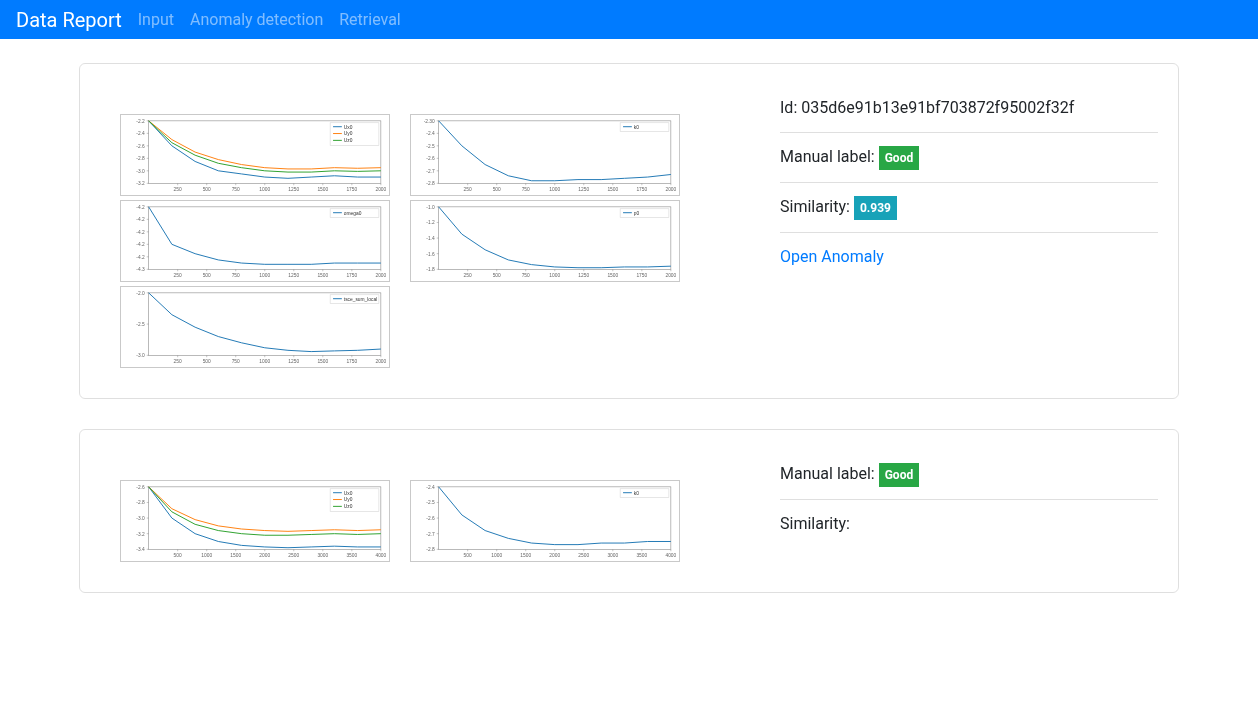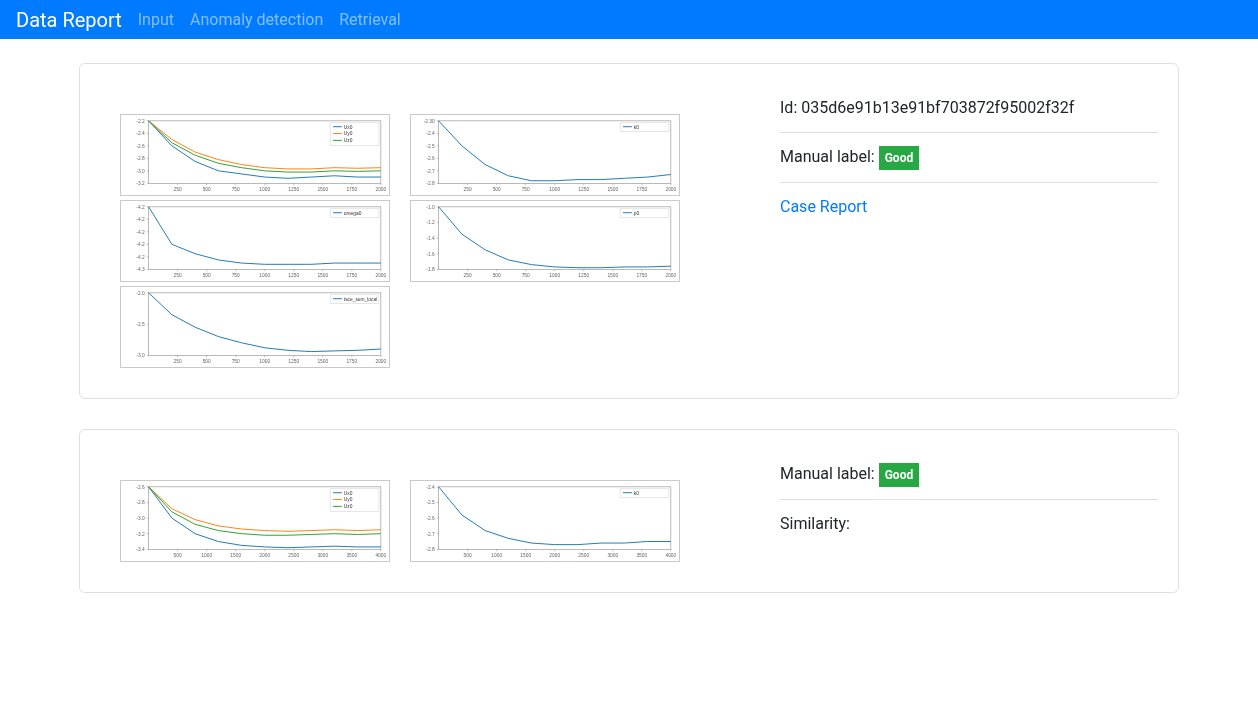--- a/index.html
+++ b/index.html
@@ -225,21 +225,22 @@
                 <text class="legend-text" x="226" y="14">tsce_sum_local</text>
               </svg>
             </div>
             <div></div>
           </div>
     </div>
     <div class="info-col">
       <ul class="list-group">
         <li class="list-group-item">Id: 035d6e91b13e91bf703872f95002f32f</li>
         <li class="list-group-item">Manual label: <span class="badge badge-success">Good</span></li>
-        <li class="list-group-item"><a class="link">Case Report</a></li>
+        <li class="list-group-item">Similarity: <span class="badge badge-info">0.939</span></li>
+        <li class="list-group-item"><a class="link">Open Anomaly</a></li>
       </ul>
     </div>
   </div>
   <div class="card">
     <div class="charts-col">
       <div class="chart-grid">
             <div>
               <svg class="mini" width="270" height="82" viewBox="0 0 270 82">
                 <rect x="26" y="6" width="238" height="64" fill="none" stroke="#888" stroke-width="0.6"></rect>
                 <line x1="24" y1="6" x2="26" y2="6" stroke="#888" stroke-width="0.5"></line>

